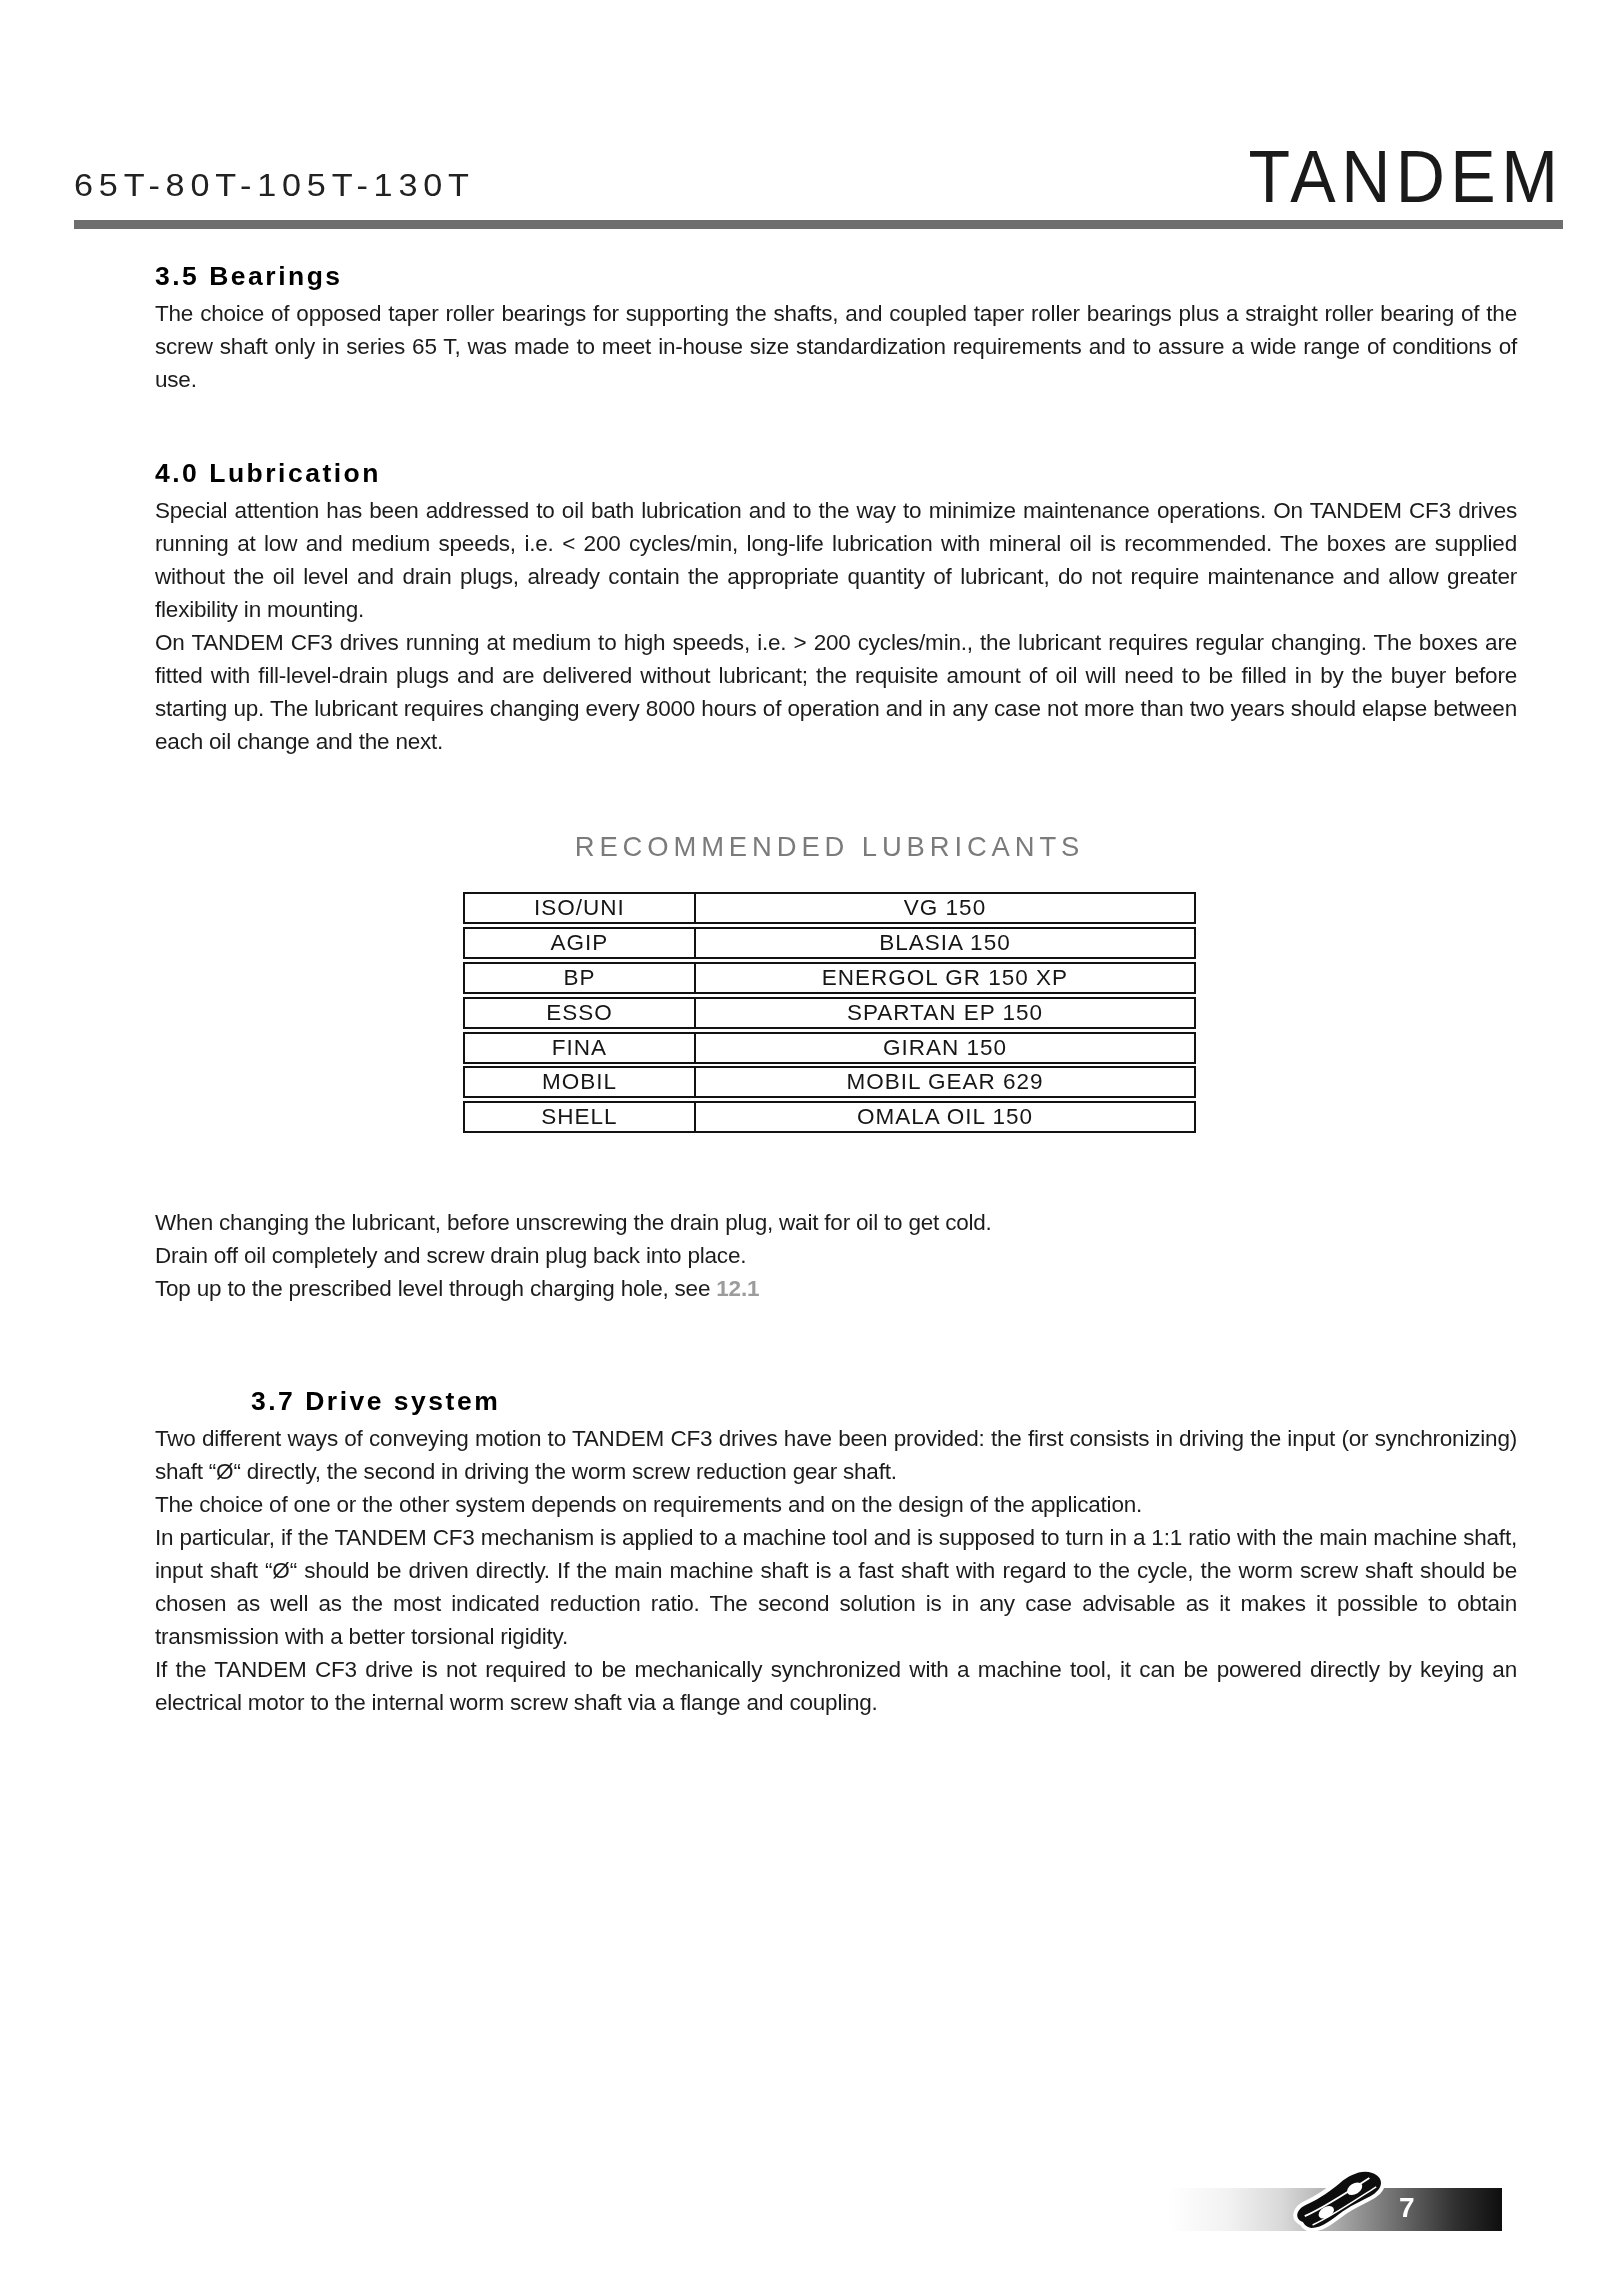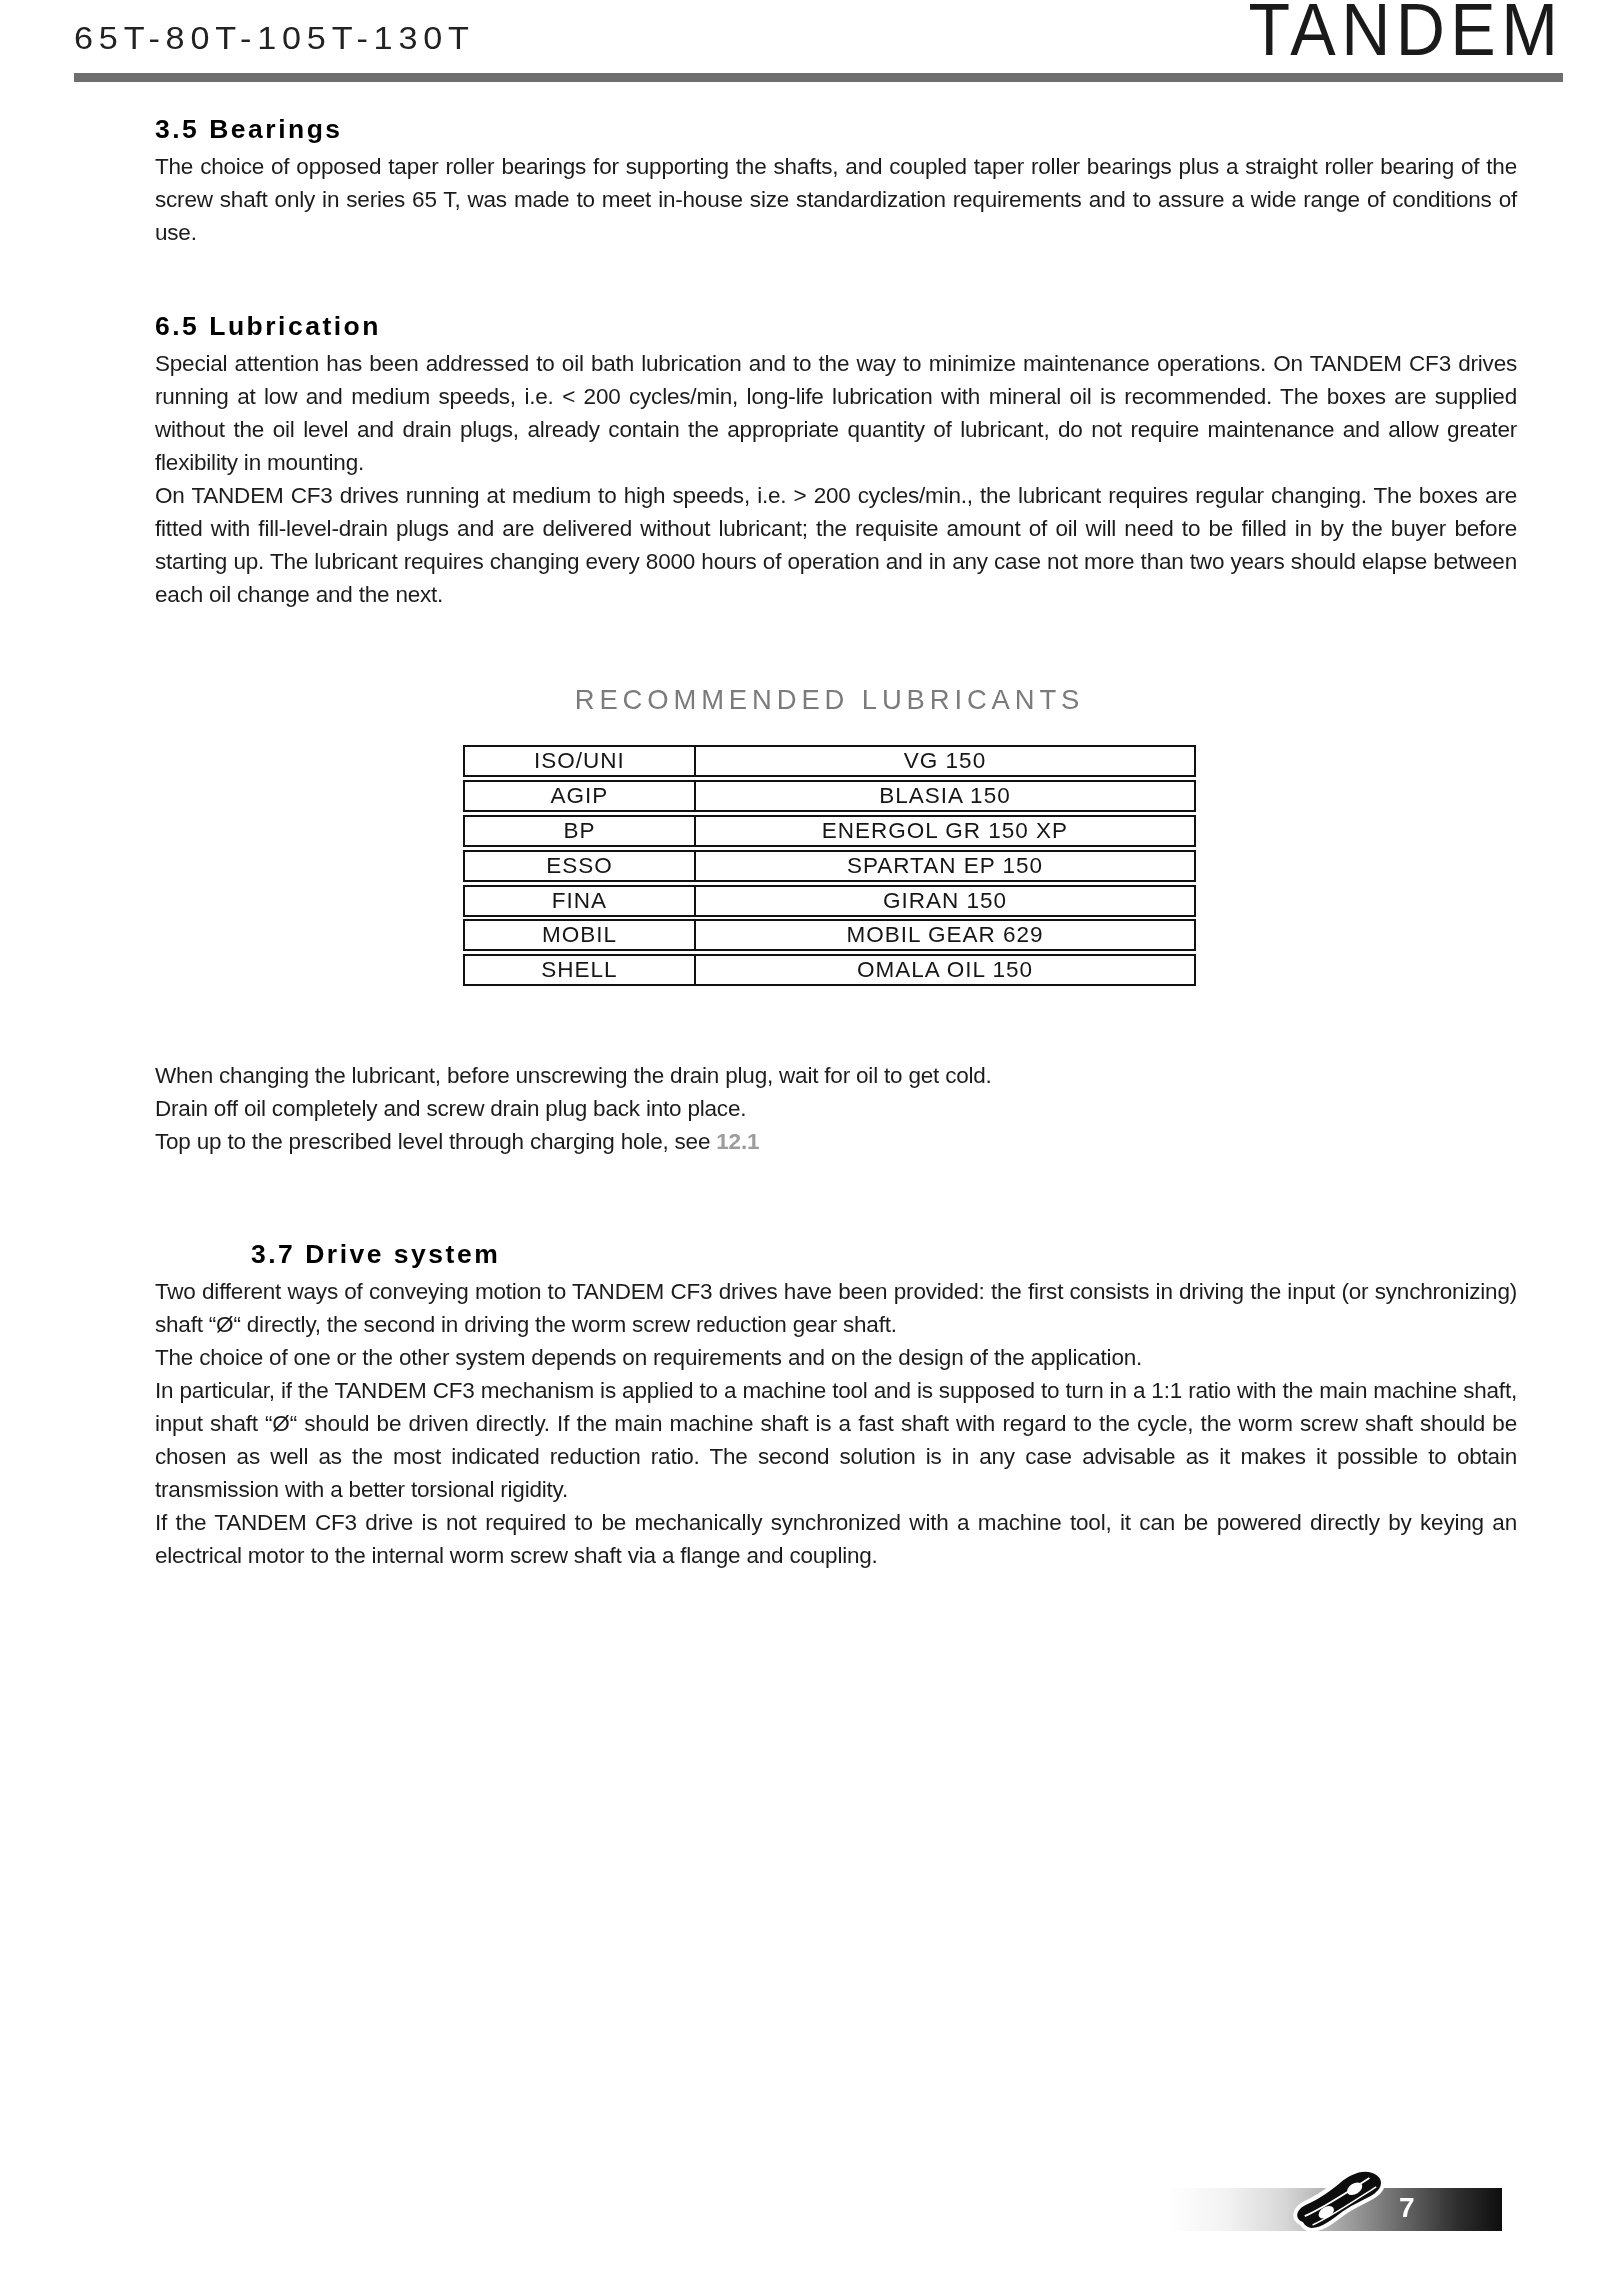--- a/index.html
+++ b/index.html
@@ -12,20 +12,21 @@
     color: #1c1c1c;
     overflow: hidden;
   }
 
   
   .header {
     display: flex;
     justify-content: space-between;
     align-items: flex-end;
     margin: 0 57px 0 74px;
+    padding-top: 147px;
   }
   .model-range {
     font-size: 29px;
     font-weight: 400;
     letter-spacing: 4.9px;
     color: #222222;
     transform: scaleX(1.18) scaleY(1.05);
     transform-origin: left bottom;
     white-space: nowrap;
     line-height: 1;
@@ -138,21 +139,21 @@
     <div class="model-range">65T-80T-105T-130T</div>
     <div class="brand-wordmark">TANDEM</div>
   </div>
   <div class="header-rule"></div>
 
   <div class="content">
 
     <div class="section-heading s35">3.5 Bearings</div>
     <p class="body-text">The choice of opposed taper roller bearings for supporting the shafts, and coupled taper roller bearings plus a straight roller bearing of the screw shaft only in series 65 T, was made to meet in-house size standardization requirements and to assure a wide range of conditions of use.</p>
 
-    <div class="section-heading s36">6.5 Lubrication</div>
+    <div class="section-heading s36">4.0 Lubrication</div>
     <p class="body-text">Special attention has been addressed to oil bath lubrication and to the way to minimize maintenance operations. On TANDEM CF3 drives running at low and medium speeds, i.e. &lt; 200 cycles/min, long-life lubrication with mineral oil is recommended. The boxes are supplied without the oil level and drain plugs, already contain the appropriate quantity of lubricant, do not require maintenance and allow greater flexibility in mounting.</p>
     <p class="body-text cont">On TANDEM CF3 drives running at medium to high speeds, i.e. &gt; 200 cycles/min., the lubricant requires regular changing. The boxes are fitted with fill-level-drain plugs and are delivered without lubricant; the requisite amount of oil will need to be filled in by the buyer before starting up. The lubricant requires changing every 8000 hours of operation and in any case not more than two years should elapse between each oil change and the next.</p>
 
     <div class="lub-wrap">
       <div class="lub-title">RECOMMENDED LUBRICANTS</div>
       <div class="lub-table">
         <div class="lub-row">
           <div class="lub-cell brand">ISO/UNI</div>
           <div class="lub-cell product">VG 150</div>
         </div>

